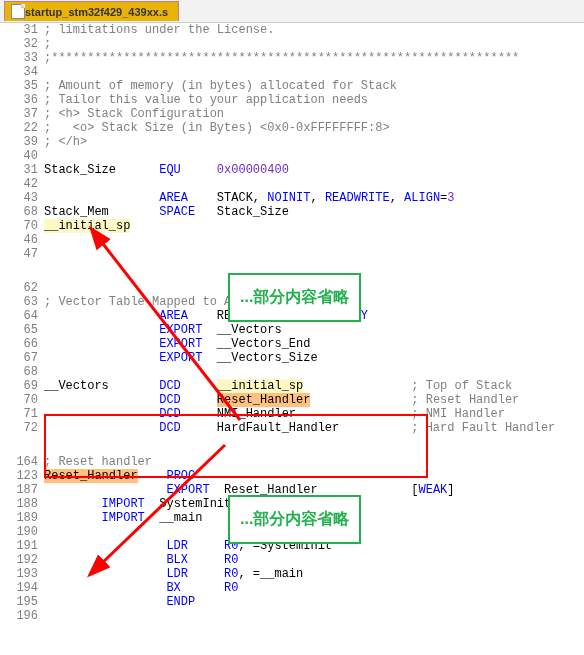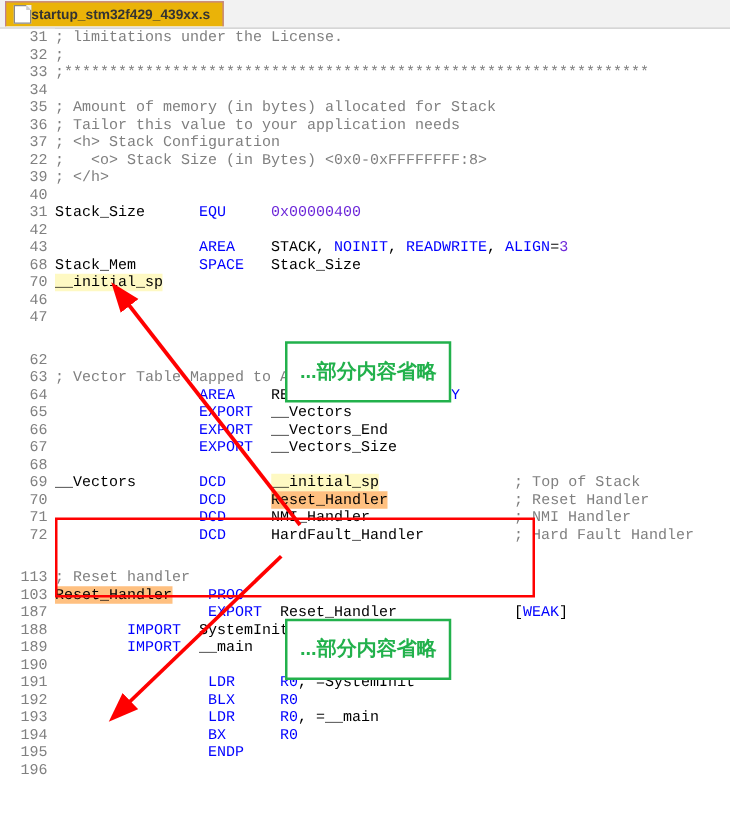--- a/index.html
+++ b/index.html
@@ -155,22 +155,22 @@
       <div class="ln">71</div>
       <div class="ln">72</div>
     </div>
   <div class="code" id="code2"><div class="row"></div><div class="row"><span class="c-grey">; Vector Table Mapped to Address 0 at Reset</span></div><div class="row"><span class="c-black">                </span><span class="c-blue">AREA</span><span class="c-black">    RESET, DATA, </span><span class="c-blue">READONLY</span></div><div class="row"><span class="c-black">                </span><span class="c-blue">EXPORT</span><span class="c-black">  __Vectors</span></div><div class="row"><span class="c-black">                </span><span class="c-blue">EXPORT</span><span class="c-black">  __Vectors_End</span></div><div class="row"><span class="c-black">                </span><span class="c-blue">EXPORT</span><span class="c-black">  __Vectors_Size</span></div><div class="row"></div><div class="row"><span class="c-black">__Vectors       </span><span class="c-blue">DCD</span><span class="c-black">     </span><span class="c-black hl-yellow">__initial_sp</span><span class="c-black">               </span><span class="c-grey">; Top of Stack</span></div><div class="row"><span class="c-black">                </span><span class="c-blue">DCD</span><span class="c-black">     </span><span class="c-black hl-orange">Reset_Handler</span><span class="c-black">              </span><span class="c-grey">; Reset Handler</span></div><div class="row"><span class="c-black">                </span><span class="c-blue">DCD</span><span class="c-black">     NMI_Handler                </span><span class="c-grey">; NMI Handler</span></div><div class="row"><span class="c-black">                </span><span class="c-blue">DCD</span><span class="c-black">     HardFault_Handler          </span><span class="c-grey">; Hard Fault Handler</span></div></div>
 </div>
 
 <div class="gap"></div>
 
 <div class="editor">
   <div class="gutter" id="gutter3">
-      <div class="ln">113</div>
-      <div class="ln">103</div>
+      <div class="ln">164</div>
+      <div class="ln">123</div>
       <div class="ln">187</div>
       <div class="ln">188</div>
       <div class="ln">189</div>
       <div class="ln">190</div>
       <div class="ln">191</div>
       <div class="ln">192</div>
       <div class="ln">193</div>
       <div class="ln">194</div>
       <div class="ln">195</div>
       <div class="ln">196</div>

